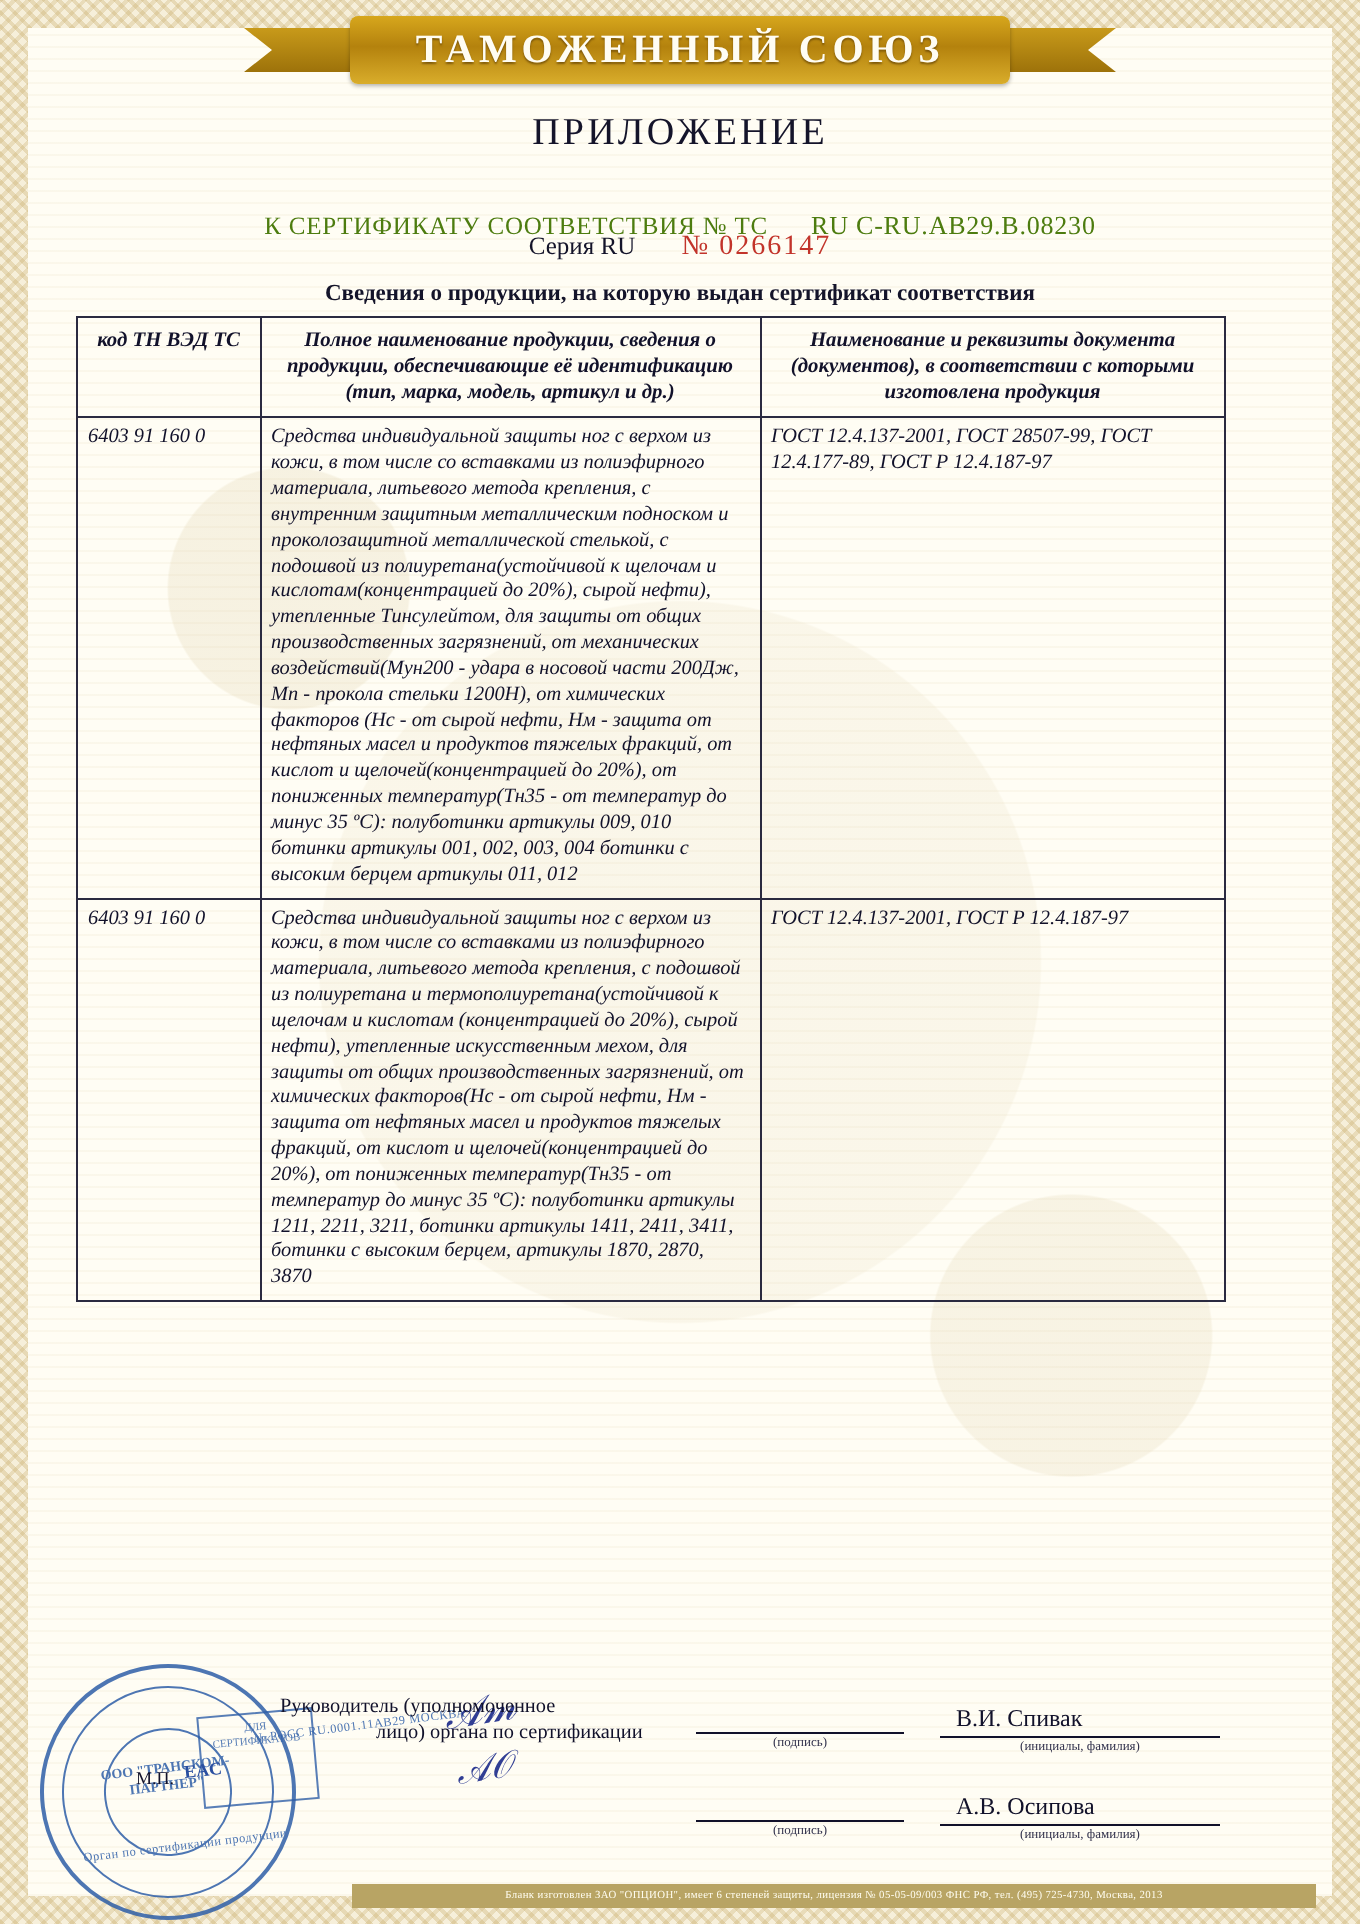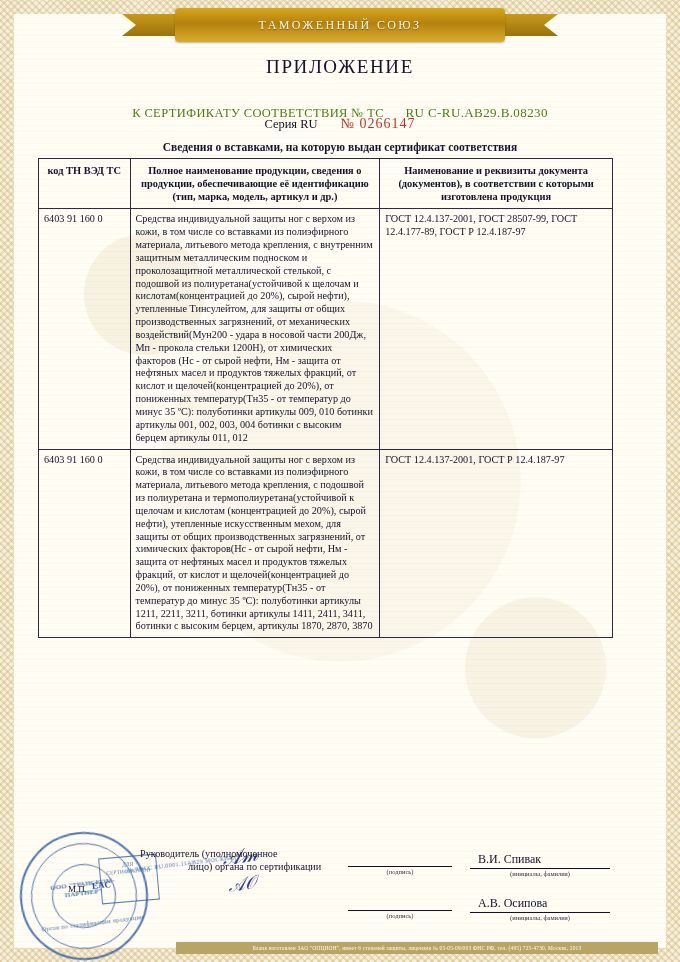--- a/index.html
+++ b/index.html
@@ -67,22 +67,22 @@
     border-radius: 4px;
     box-shadow: 0 1px 2px rgba(0,0,0,0.3);
   }
   .ribbon-text {
     position: absolute;
     inset: 0;
     display: flex;
     align-items: center;
     justify-content: center;
     color: #fffdf3;
-    font-size: 12px;
-    font-weight: normal;
+    font-size: 20px;
+    font-weight: bold;
     letter-spacing: 2.4px;
     font-family: "Liberation Serif", serif;
     text-shadow: 0 1px 1px rgba(80,50,0,0.6);
   }
   .ribbon-tail-l, .ribbon-tail-r {
     position: absolute;
     top: 14px;
     width: 54px;
     height: 22px;
     background: linear-gradient(#c89a1a, #9d720a);
@@ -136,20 +136,21 @@
 
   
   table.products {
     position: absolute;
     top: 158px;
     left: 38px;
     width: 575px;
     border-collapse: collapse;
     font-size: 10.2px;
     color: #11112a;
+    font-style: italic;
   }
   table.products th, table.products td {
     border: 1px solid #2a2a40;
     vertical-align: top;
     padding: 4px 5px;
     line-height: 1.26;
   }
   table.products th {
     text-align: center;
     font-weight: bold;
@@ -344,21 +345,21 @@
   <div class="subtitle-row">
     <span>К СЕРТИФИКАТУ СООТВЕТСТВИЯ  № ТС</span>
     <span class="cert-no">RU C-RU.АВ29.В.08230</span>
   </div>
 
   <div class="series-row">
     <span>Серия RU</span>
     <span class="series-num">№ 0266147</span>
   </div>
 
-  <div class="info-line">Сведения о вставками, на которую выдан сертификат соответствия</div>
+  <div class="info-line">Сведения о продукции, на которую выдан сертификат соответствия</div>
 
   <table class="products">
     <thead>
       <tr>
         <th class="col-code">код ТН ВЭД ТС</th>
         <th class="col-desc">Полное наименование продукции, сведения о продукции, обеспечивающие её идентификацию (тип, марка, модель, артикул и др.)</th>
         <th class="col-doc">Наименование и реквизиты документа (документов), в соответствии с которыми изготовлена продукция</th>
       </tr>
     </thead>
     <tbody>

